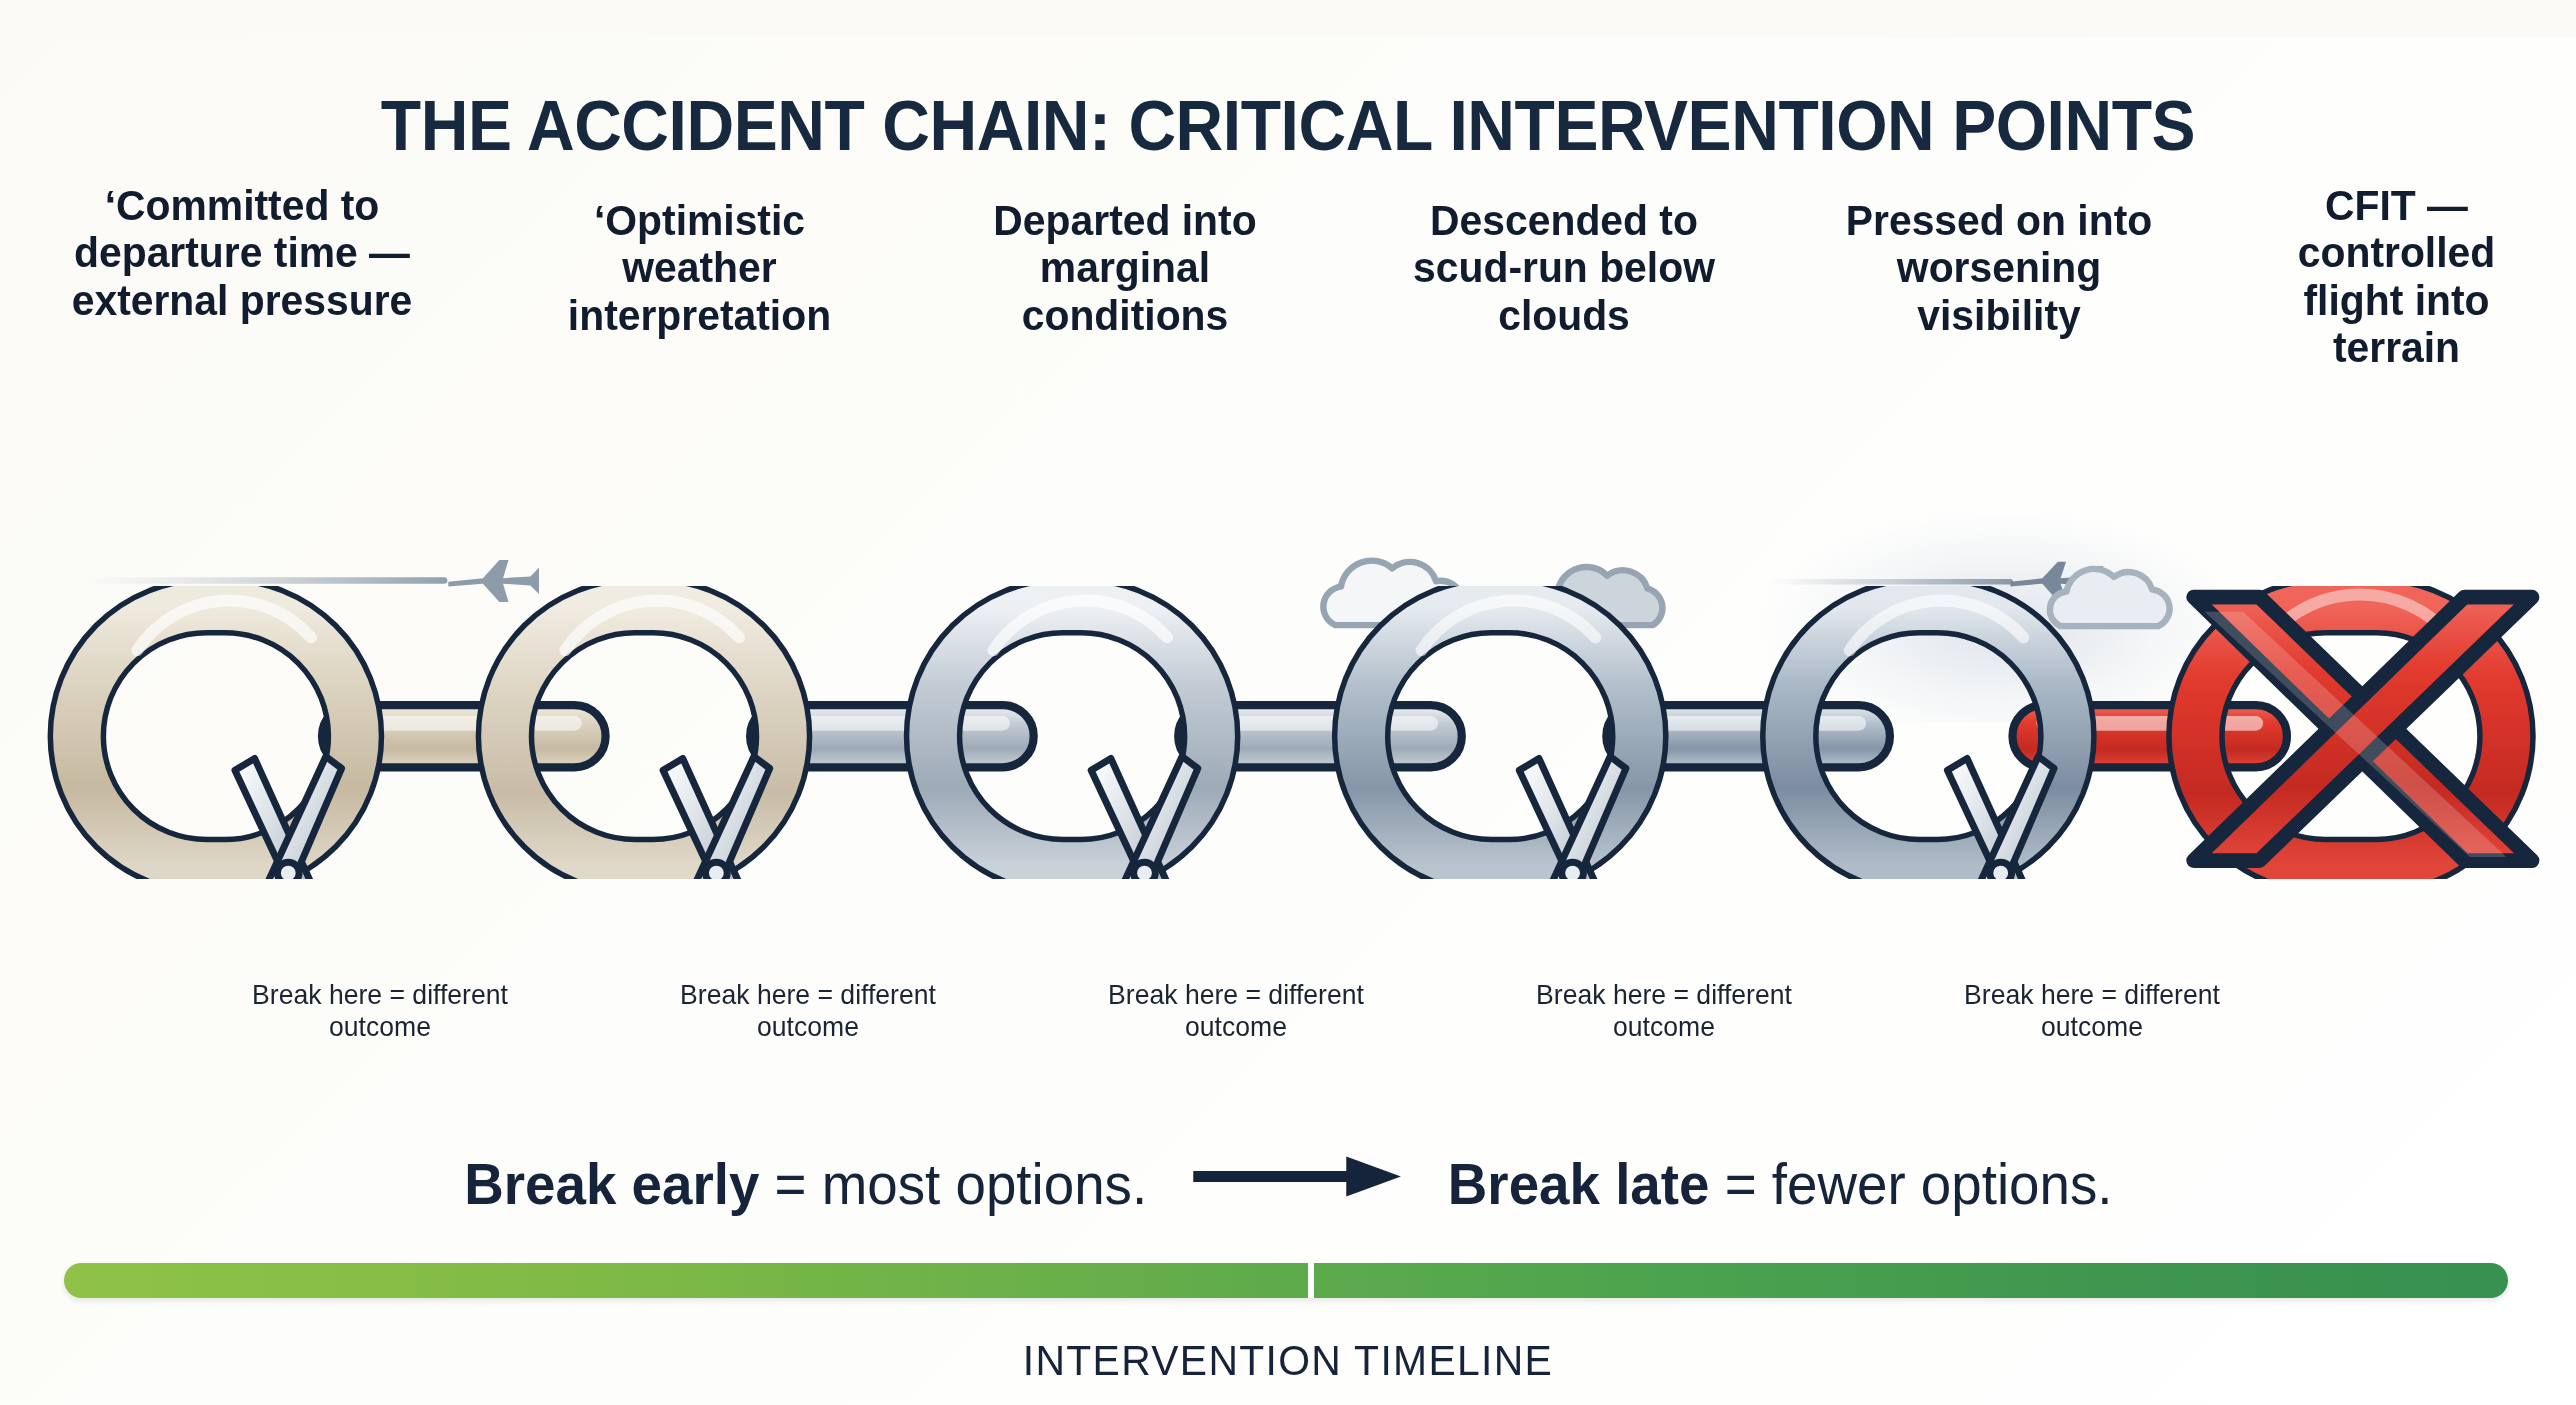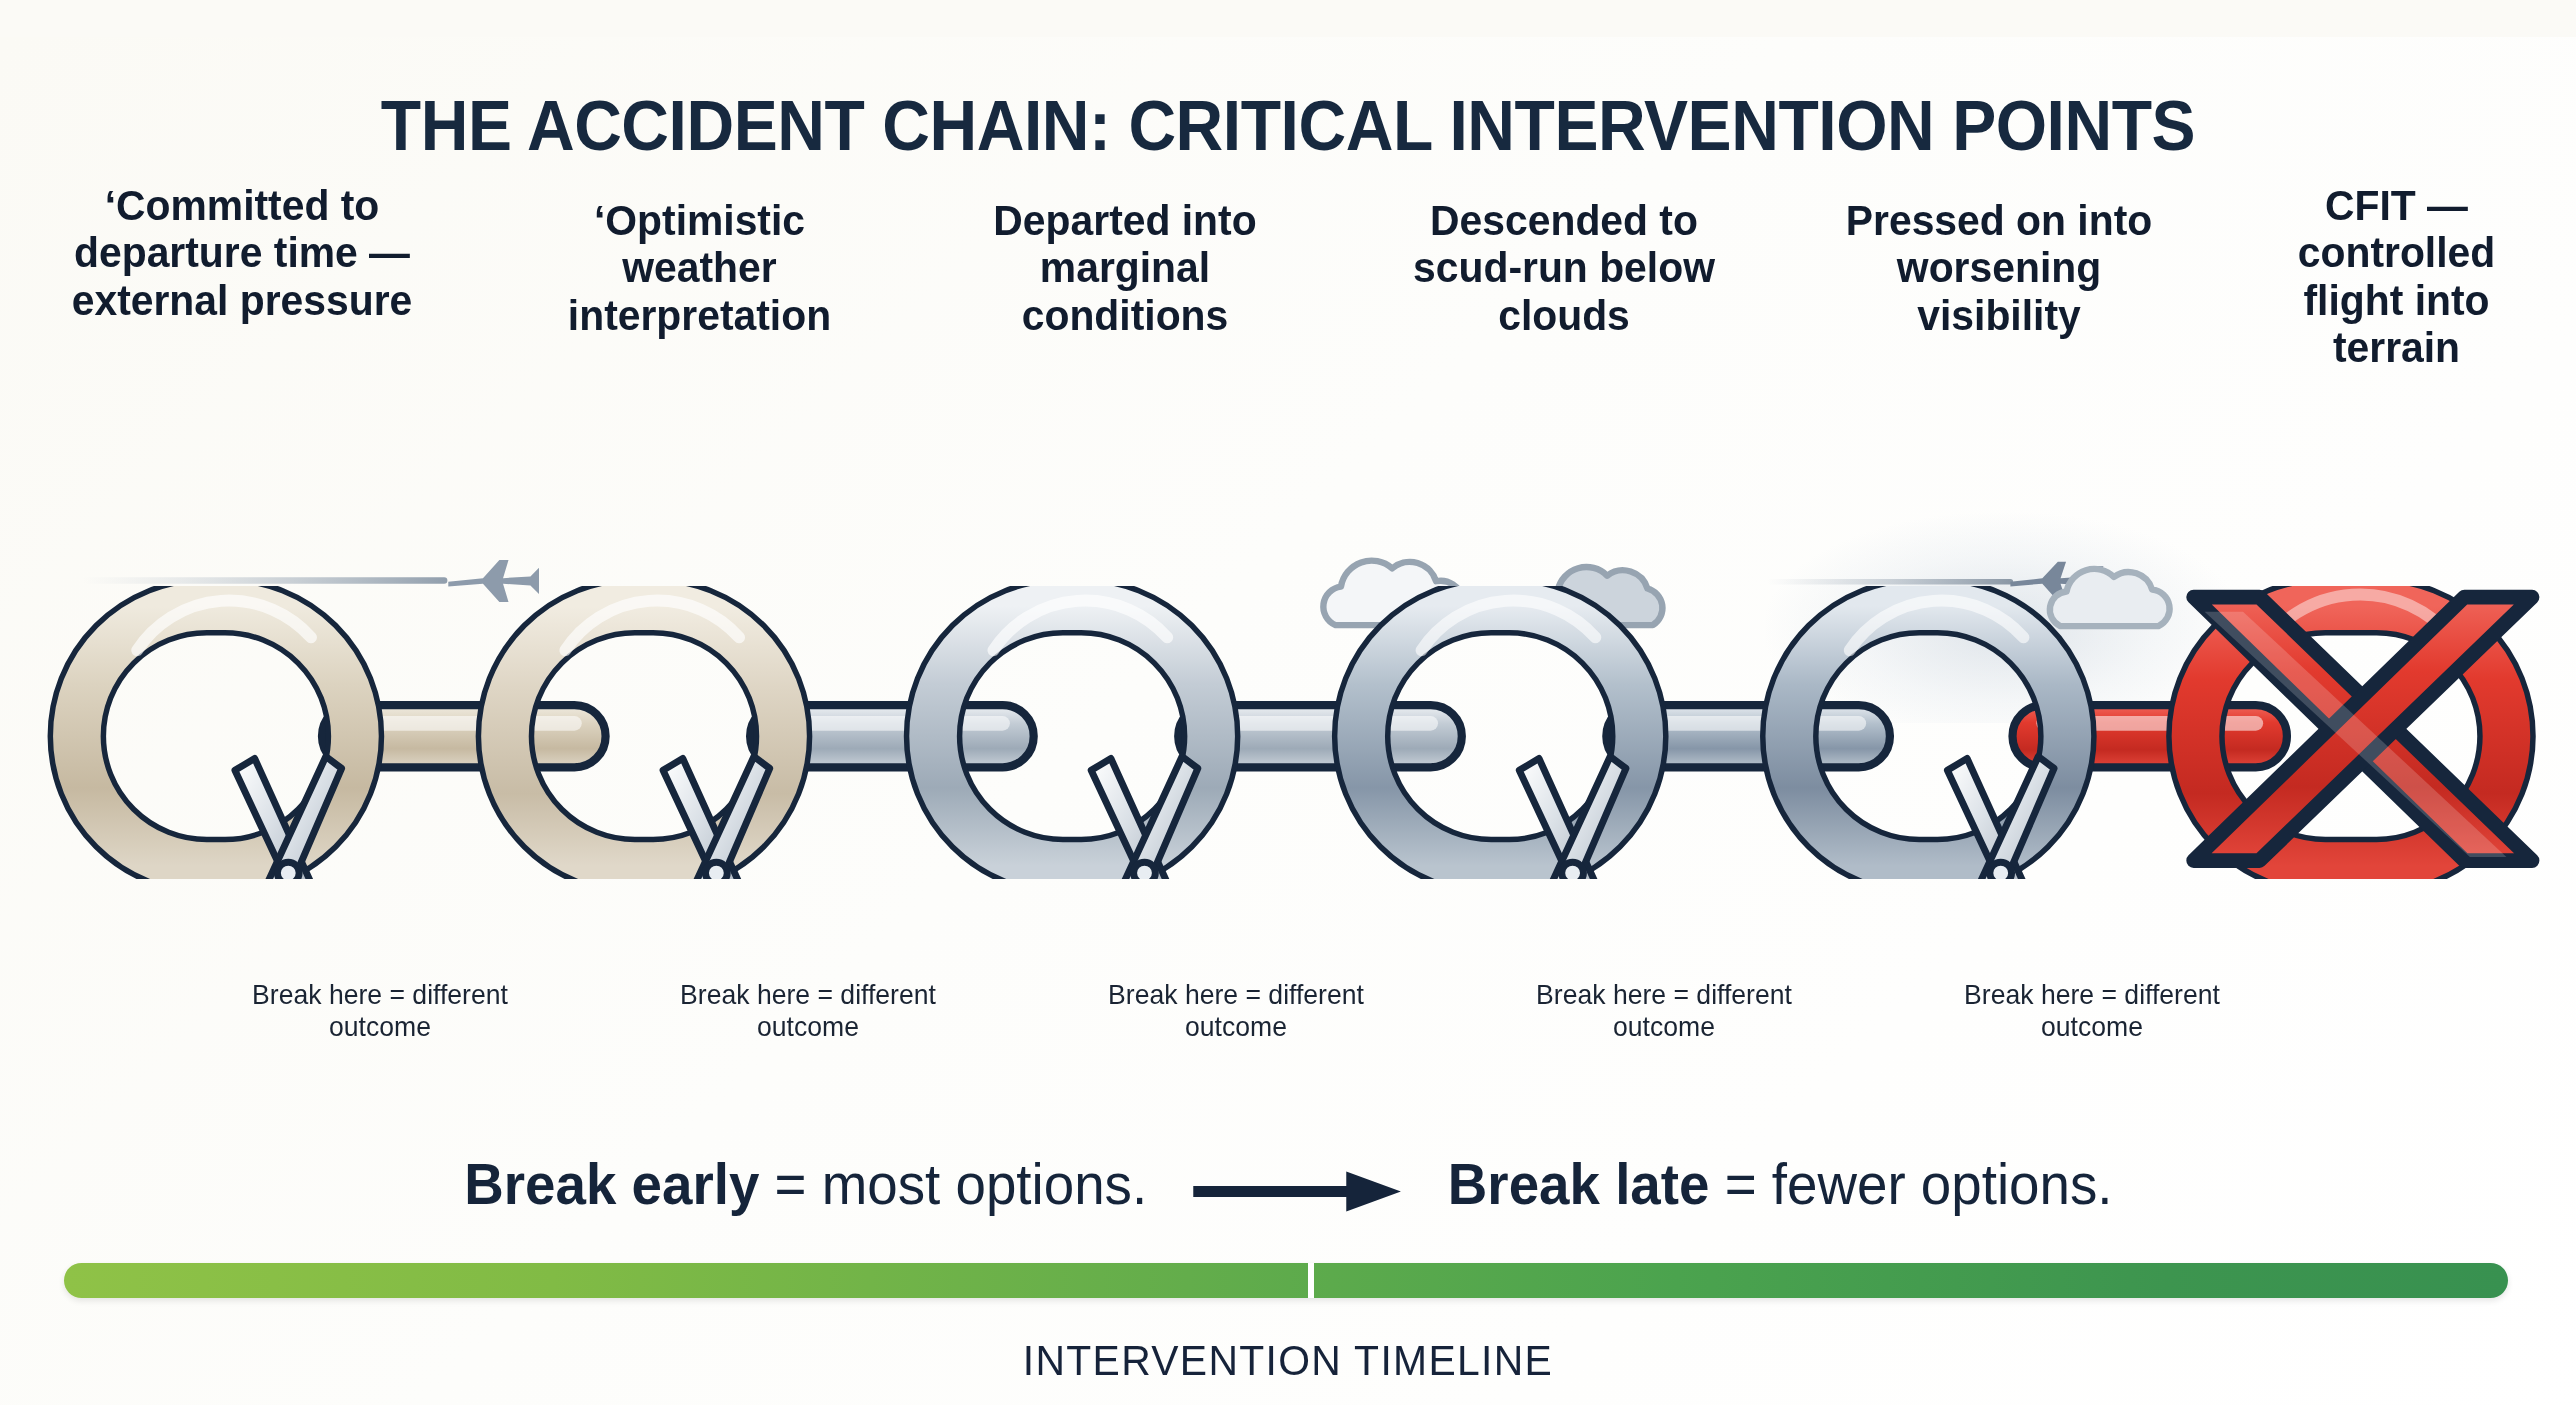--- a/index.html
+++ b/index.html
@@ -50,21 +50,21 @@
     font-size: 27.4px;
     line-height: 1.16;
     color: #1a2433;
     font-family: "Liberation Sans Narrow", "Liberation Sans", sans-serif;
     transform: scaleX(0.97);
   }
 
   
   #summary {
     position: absolute; top: 1114px; left: 0; width: 2576px;
-    display: flex; align-items: flex-end; justify-content: center;
+    display: flex; align-items: flex-start; justify-content: center;
     gap: 31px;
     font-size: 57px;
     color: #15243a;
     font-family: "Liberation Sans Narrow", "Liberation Sans", sans-serif;
   }
   #summary .strong { font-weight: 700; }
   #summary .light  { font-weight: 400; }
   .sum-seg { white-space: nowrap; transform: scaleX(0.96); }
   #flow-arrow { flex: 0 0 auto; }
 

